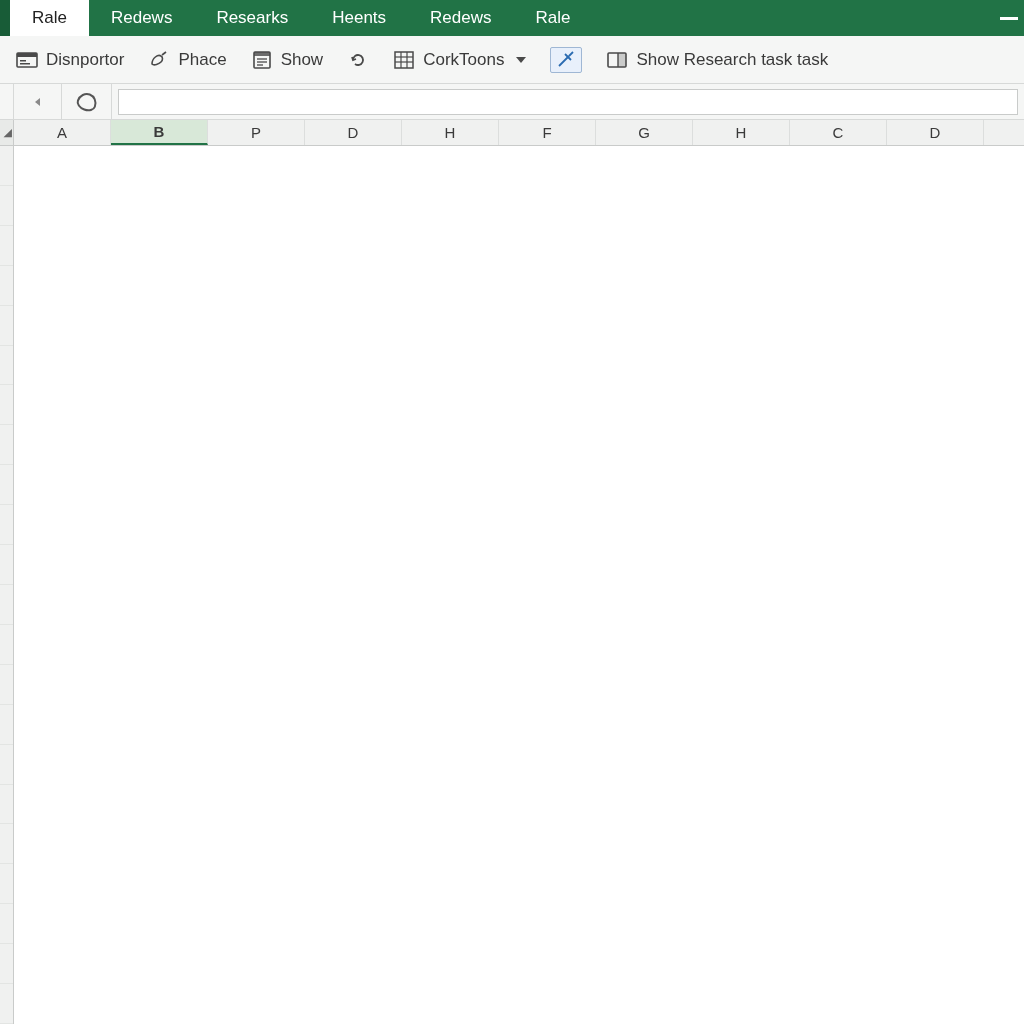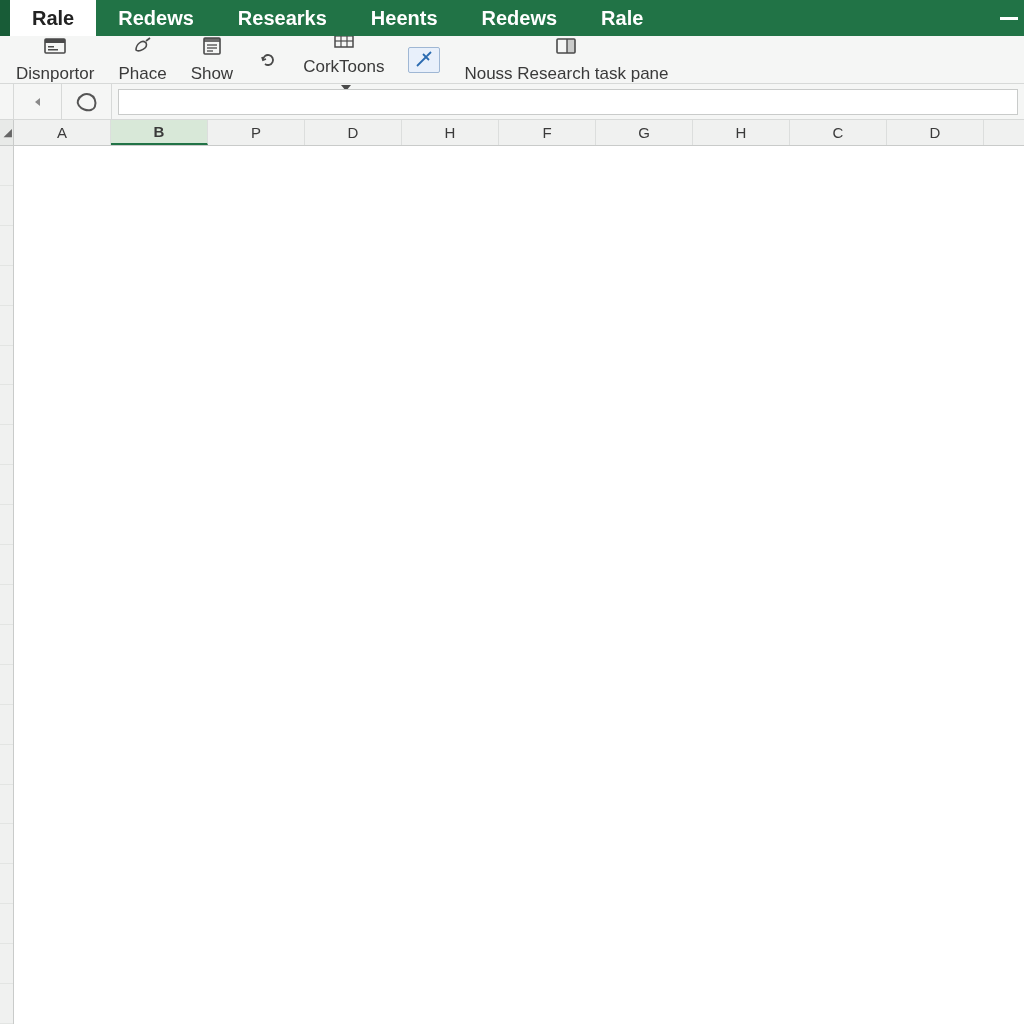--- a/index.html
+++ b/index.html
@@ -15,24 +15,23 @@
     position: relative;
   }
   .ribbon-tabs .logo-stub {
     width: 10px;
     background: #185c37;
   }
   .tab {
     display: flex;
     align-items: center;
     padding: 16px 22px;
-    font-size: 20px;
+    font-size: 17px;
     cursor: pointer;
     white-space: nowrap;
-    font-weight: bold;
   }
   .tab.active {
     background: #ffffff;
     color: #222;
   }
   .window-controls {
     margin-left: auto;
     display: flex;
     align-items: center;
     padding-right: 6px;
@@ -51,21 +50,20 @@
     padding: 0 16px;
     gap: 24px;
     font-size: 17px;
     color: #3a3a3a;
   }
   .tool {
     display: flex;
     align-items: center;
     gap: 8px;
     cursor: pointer;
-    flex-direction: column;
   }
   .tool .icon-box {
     width: 22px; height: 20px;
     display: flex; align-items: center; justify-content: center;
   }
   .tool.small-gap { gap: 4px; }
   .dd-caret {
     width: 0; height: 0;
     border-left: 5px solid transparent;
     border-right: 5px solid transparent;
@@ -278,21 +276,21 @@
   </div>
 
   <div class="tool">
     <span class="icon-box">
       <svg width="22" height="20" viewBox="0 0 22 20">
         <rect x="2" y="3" width="18" height="14" rx="1" fill="none" stroke="#4a4a4a" stroke-width="1.6"></rect>
         <rect x="12" y="3" width="8" height="14" fill="#4a4a4a" opacity="0.25"></rect>
         <line x1="12" y1="3" x2="12" y2="17" stroke="#4a4a4a" stroke-width="1.4"></line>
       </svg>
     </span>
-    <span>Nouss Research task pane</span>
+    <span>Show Research task task</span>
   </div>
 </div>
 
 <div class="formula-row">
   <div class="namebox"></div>
   <div class="nav-arrow-box">
     <svg width="10" height="10" viewBox="0 0 10 10">
       <path d="M7 1 L2 5 L7 9 Z" fill="#8a8a8a"></path>
     </svg>
   </div>

